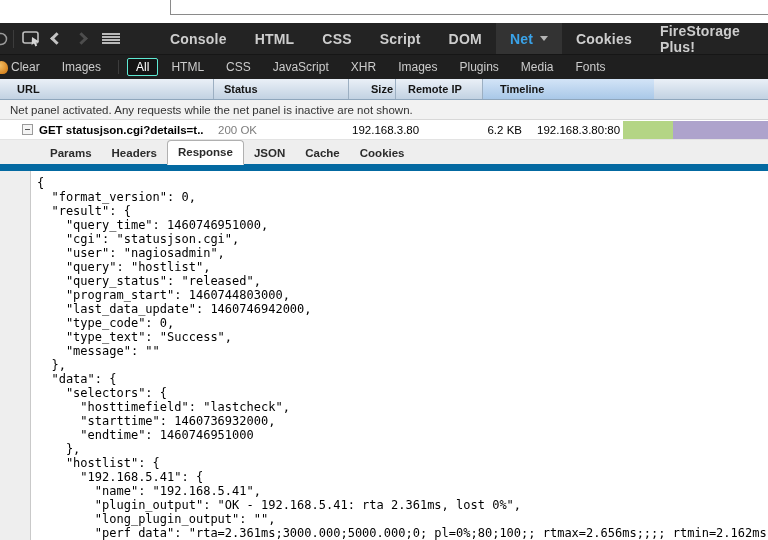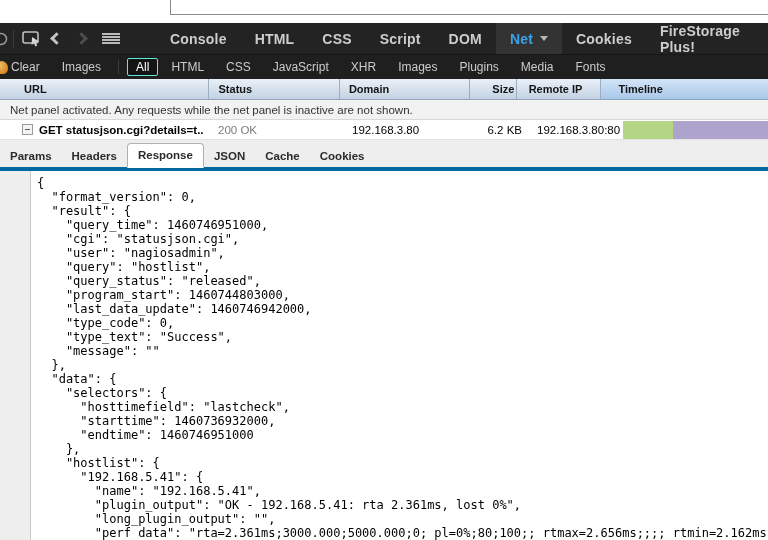--- a/index.html
+++ b/index.html
@@ -45,21 +45,21 @@
   .ft-sep { width:1px; height:14px; background:#3c3c3c; margin:0 6px; }
   .ft-filter { padding:2px 9px; margin:0 2px; cursor:default; }
   .ft-filter.active { background:#141414; border:1px solid #5eead4; border-radius:2px; color:#fff; padding:1px 8px; }
 
   
   .net-header { position:absolute; top:79px; left:0; width:768px; height:21px; display:flex;
                 background:linear-gradient(#eaf0f7,#c2d2e2); border-bottom:1px solid #8fa6bc;
                 font-size:11px; font-weight:bold; color:#141414; }
   .nh-cell { display:flex; align-items:center; border-left:1px solid #9cafc2; }
   .nh-cell:first-child { border-left:none; }
-  .col-url { width:213px; padding-left:24px; }
+  .col-url { width:213px; padding-left:17px; }
   .col-status { width:135px; padding-left:10px; }
   .col-domain { width:134px; padding-left:9px; }
   .col-size { width:47px; padding-left:22px; }
   .col-ip { width:87px; padding-left:12px; }
   .col-timeline { width:172px; padding-left:17px; }
   .nh-cell.col-timeline { background:linear-gradient(#d3e4f7,#a9c8e8); }
 
   
   .info-bar { position:absolute; top:100px; left:0; width:768px; height:20px; background:#f2f2f2;
               border-bottom:1px solid #d8d8d8; display:flex; align-items:center;
@@ -77,22 +77,22 @@
   .rr-domain { width:134px; padding-left:4px; }
   .rr-size { width:47px; justify-content:flex-end; padding-right:7px; }
   .rr-ip { width:87px; padding-left:8px; white-space:nowrap; }
   .rr-timeline { width:152px; padding-left:7px; }
   .tl-bar { display:flex; height:18px; margin-top:1px; }
   .tl-wait { width:50px; background:var(--timeline-wait,#b4d585); }
   .tl-recv { width:95px; background:var(--timeline-receive,#aea3cc); }
 
   
   .details { position:absolute; top:140px; left:0; width:768px; height:400px; background:#eeeeee; }
-  .tab-strip { position:absolute; top:0; left:0; right:0; height:31px; 
-               display:flex; align-items:flex-end; border-bottom:4px solid #0369a1; }
+  .tab-strip { position:absolute; top:0; left:0; right:0; height:31px; padding-left:40px;
+               display:flex; align-items:flex-end; border-bottom:7px solid #0369a1; }
   .d-tab { font-size:11.5px; font-weight:bold; color:#2b2b2b; padding:5px 10px 6px 10px;
            position:relative; bottom:-1px; cursor:default; }
   .d-tab.active { background:#fff; border:1px solid #b0b0b0; border-bottom:1px solid #fff;
                   border-radius:4px 4px 0 0; }
   .response-pane { position:absolute; top:31px; left:30px; right:0; bottom:0; background:#fff;
                    border-left:1px solid #c9c9c9; overflow:hidden; }
   .response-pane pre { font-family:"DejaVu Sans Mono", monospace; font-size:12px; line-height:14px;
                        color:#000; padding:5px 0 0 6px; white-space:pre; }
 </style>
 </head>
@@ -152,21 +152,20 @@
     <div class="ft-filter">XHR</div>
     <div class="ft-filter">Images</div>
     <div class="ft-filter">Plugins</div>
     <div class="ft-filter">Media</div>
     <div class="ft-filter">Fonts</div>
   </div>
 
   <div class="net-header">
     <div class="nh-cell col-url">URL</div>
     <div class="nh-cell col-status">Status</div>
-    <div class="nh-cell col-domain">Domain</div>
     <div class="nh-cell col-size">Size</div>
     <div class="nh-cell col-ip">Remote IP</div>
     <div class="nh-cell col-timeline">Timeline</div>
   </div>
 
   <div class="info-bar">
     <span>Net panel activated. Any requests while the net panel is inactive are not shown.</span>
   </div>
 
   <div class="request-row">

